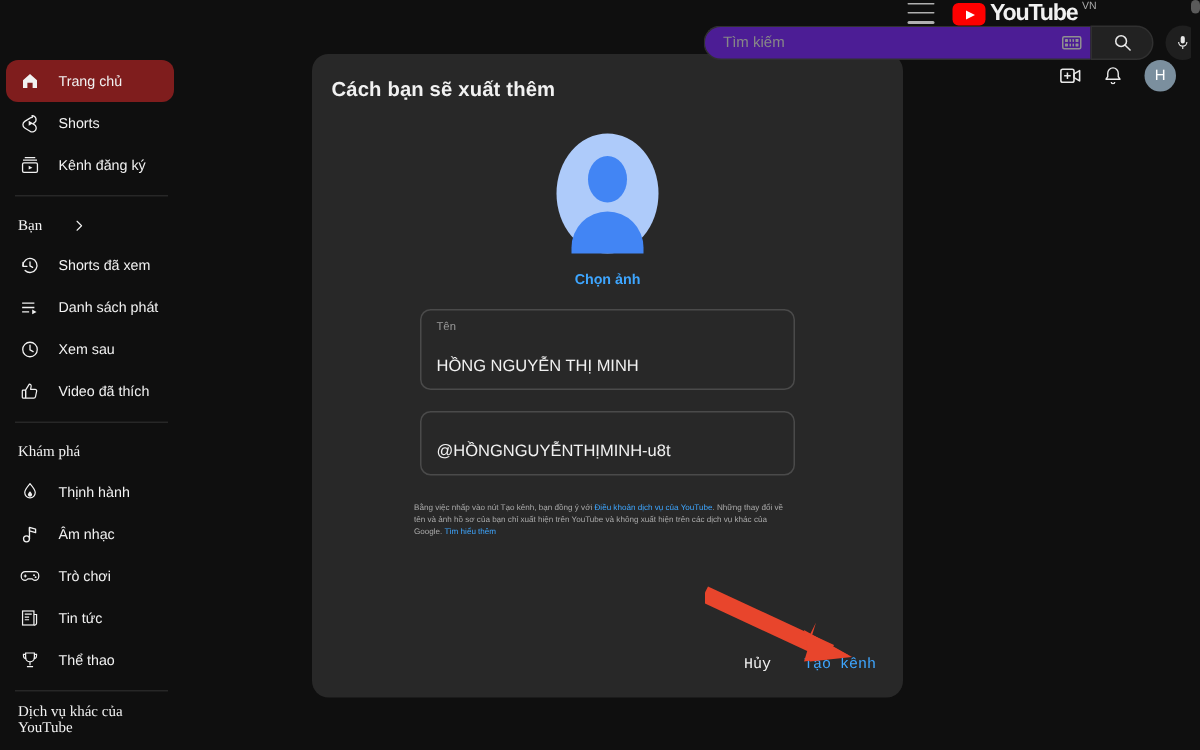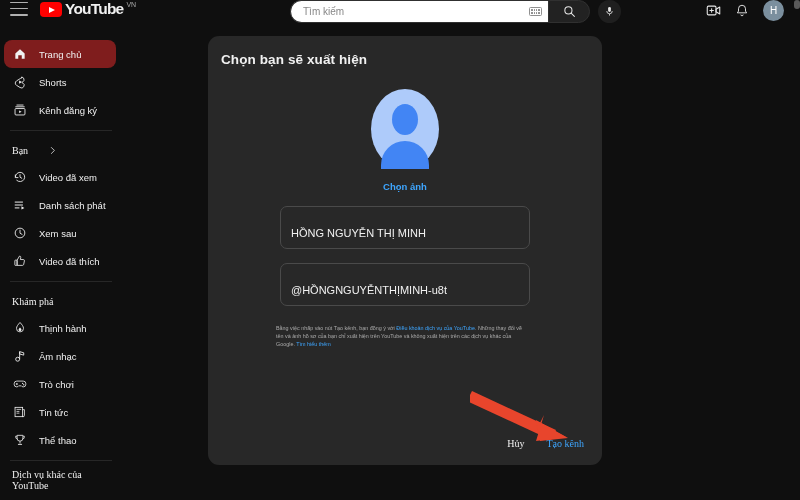--- a/index.html
+++ b/index.html
@@ -8,39 +8,39 @@
     width: 800px; height: 500px;
     background: #0f0f0f;
     font-family: "Liberation Sans", "DejaVu Sans", sans-serif;
     overflow: hidden;
   }
   #app { position: relative; width: 800px; height: 500px; background: #0f0f0f; }
 
   
   .masthead {
     position: absolute; top: 0; left: 0; width: 800px; height: 24px;
-    background: #0f0f0f; display: flex; align-items: flex-start; z-index: 30;
+    background: #0f0f0f; display: flex; align-items: flex-end; z-index: 30; flex-direction: column;
   }
   .mast-left { display: flex; align-items: center; padding-left: 10px; gap: 12px; width: 205px; }
   .hamburger { width: 18px; height: 14px; display: flex; flex-direction: column;
                justify-content: space-between; cursor: pointer; }
   .hamburger i { display: block; height: 1.6px; background: #b0b0b0; border-radius: 1px; }
   .logo { display: flex; align-items: flex-start; cursor: pointer; gap: 3px; }
   .logo-mark { width: 22px; height: 15px; background: #ff0000; border-radius: 4px;
                display: flex; align-items: center; justify-content: center; margin-top: 2px; }
   .logo-mark::after { content: ""; width: 0; height: 0; border-left: 6px solid #fff;
                       border-top: 3.6px solid transparent; border-bottom: 3.6px solid transparent;
                       margin-left: 1.5px; }
   .logo-text { color: #f1f1f1; font-size: 15.5px; font-weight: bold; letter-spacing: -0.8px; line-height: 17px; }
   .logo-sup { color: #aaa; font-size: 7px; line-height: 8px; margin-top: 1px; }
 
   .mast-center { flex: 1; display: flex; align-items: center; justify-content: center; gap: 8px; }
   .searchwrap { display: flex; align-items: center; width: 300px; height: 23px; }
   .searchbox {
-    flex: 1; height: 23px; background: #ffffff; border: 1px solid #303030;
+    flex: 1; height: 23px; background: #4c1d95; border: 1px solid #303030;
     border-right: none; border-radius: 12px 0 0 12px; display: flex; align-items: center;
     padding: 0 6px 0 12px; gap: 6px;
   }
   .searchbox .ph { flex: 1; color: #878787; font-size: 10px; }
   .kbd-icon { width: 13px; height: 9px; border: 1px solid #909090; border-radius: 1.5px;
               display: grid; grid-template-columns: repeat(4,1fr); gap: 0.7px; padding: 1.3px; }
   .kbd-icon span { background: #909090; border-radius: 0.3px; }
   .search-btn {
     width: 42px; height: 23px; background: #222222; border: 1px solid #303030;
     border-radius: 0 12px 12px 0; display: flex; align-items: center; justify-content: center;
@@ -99,21 +99,21 @@
   }
   .field-label { color: #9a9a9a; font-size: 7.5px; line-height: 11px; }
   .field-value { color: #f1f1f1; font-size: 11px; line-height: 15px; margin-top: 14px;
                  white-space: nowrap; overflow: hidden; }
   .legal { margin: 18px 13px 0 68px; color: #aaaaaa; font-size: 5.4px;
            line-height: 8px; max-width: 248px; }
   .legal a { color: #3ea6ff; text-decoration: none; cursor: pointer; }
   .dlg-actions { position: absolute; right: 16px; bottom: 14px;
                  display: flex; align-items: center; gap: 18px; }
   .btn-text { font-size: 10px; cursor: pointer; background: none; border: none;
-              font-family: Liberation Serif, serif; padding: 2px 2px; }
+              font-family: Liberation Mono, monospace; padding: 2px 2px; }
   .btn-cancel { color: #f1f1f1; }
   .btn-create { color: #3ea6ff; }
 
   
   .arrow-overlay { position: absolute; left: 470px; top: 385px;
                    width: 130px; height: 70px; z-index: 40; pointer-events: none; }
 
   
   .scrollbar { position: absolute; right: 0; top: 0; width: 6px; height: 500px;
                background: #0f0f0f; z-index: 35; }
@@ -232,21 +232,21 @@
     </div>
 
     <div class="nav-item">
       <span class="nav-ico">
         <svg width="14" height="14" viewBox="0 0 24 24">
           <path d="M4 12a8 8 0 1 1 2.4 5.7" fill="none" stroke="#f1f1f1" stroke-width="1.5" stroke-linecap="round"></path>
           <path d="M4 8.5V13h4.5" fill="none" stroke="#f1f1f1" stroke-width="1.5" stroke-linecap="round" stroke-linejoin="round"></path>
           <path d="M12 8v4.3l3 1.8" fill="none" stroke="#f1f1f1" stroke-width="1.5" stroke-linecap="round"></path>
         </svg>
       </span>
-      <span class="nav-label">Video đã xem</span>
+      <span class="nav-label">Shorts đã xem</span>
     </div>
 
     <div class="nav-item">
       <span class="nav-ico">
         <svg width="14" height="14" viewBox="0 0 24 24">
           <line x1="3" y1="7" x2="17" y2="7" stroke="#f1f1f1" stroke-width="1.7"></line>
           <line x1="3" y1="12" x2="17" y2="12" stroke="#f1f1f1" stroke-width="1.7"></line>
           <line x1="3" y1="17" x2="11" y2="17" stroke="#f1f1f1" stroke-width="1.7"></line>
           <path d="M14.5 14.2l5 2.8-5 2.8z" fill="#f1f1f1"></path>
         </svg>
@@ -341,27 +341,28 @@
     </div>
 
     <div class="divider"></div>
 
     <div class="sect-head plain">
       <span>Dịch vụ khác của YouTube</span>
     </div>
   </nav>
 
   <div class="dialog">
-    <div class="dlg-title">Chọn bạn sẽ xuất hiện</div>
+    <div class="dlg-title">Cách bạn sẽ xuất thêm</div>
 
     <div class="dlg-body">
       <div class="avatar-big"></div>
       <span class="choose-photo">Chọn ảnh</span>
 
       <div class="field">
+        <div class="field-label">Tên</div>
         <div class="field-value">HỒNG NGUYỄN THỊ MINH</div>
       </div>
 
       <div class="field">
         <div class="field-value">@HỒNGNGUYỄNTHỊMINH-u8t</div>
       </div>
     </div>
 
     <div class="legal"><span>Bằng việc nhấp vào nút Tạo kênh, bạn đồng ý với </span><a>Điều khoản dịch vụ của YouTube</a><span>. Những thay đổi về tên và ảnh hồ sơ của bạn chỉ xuất hiện trên YouTube và không xuất hiện trên các dịch vụ khác của Google. </span><a>Tìm hiểu thêm</a></div>
 

